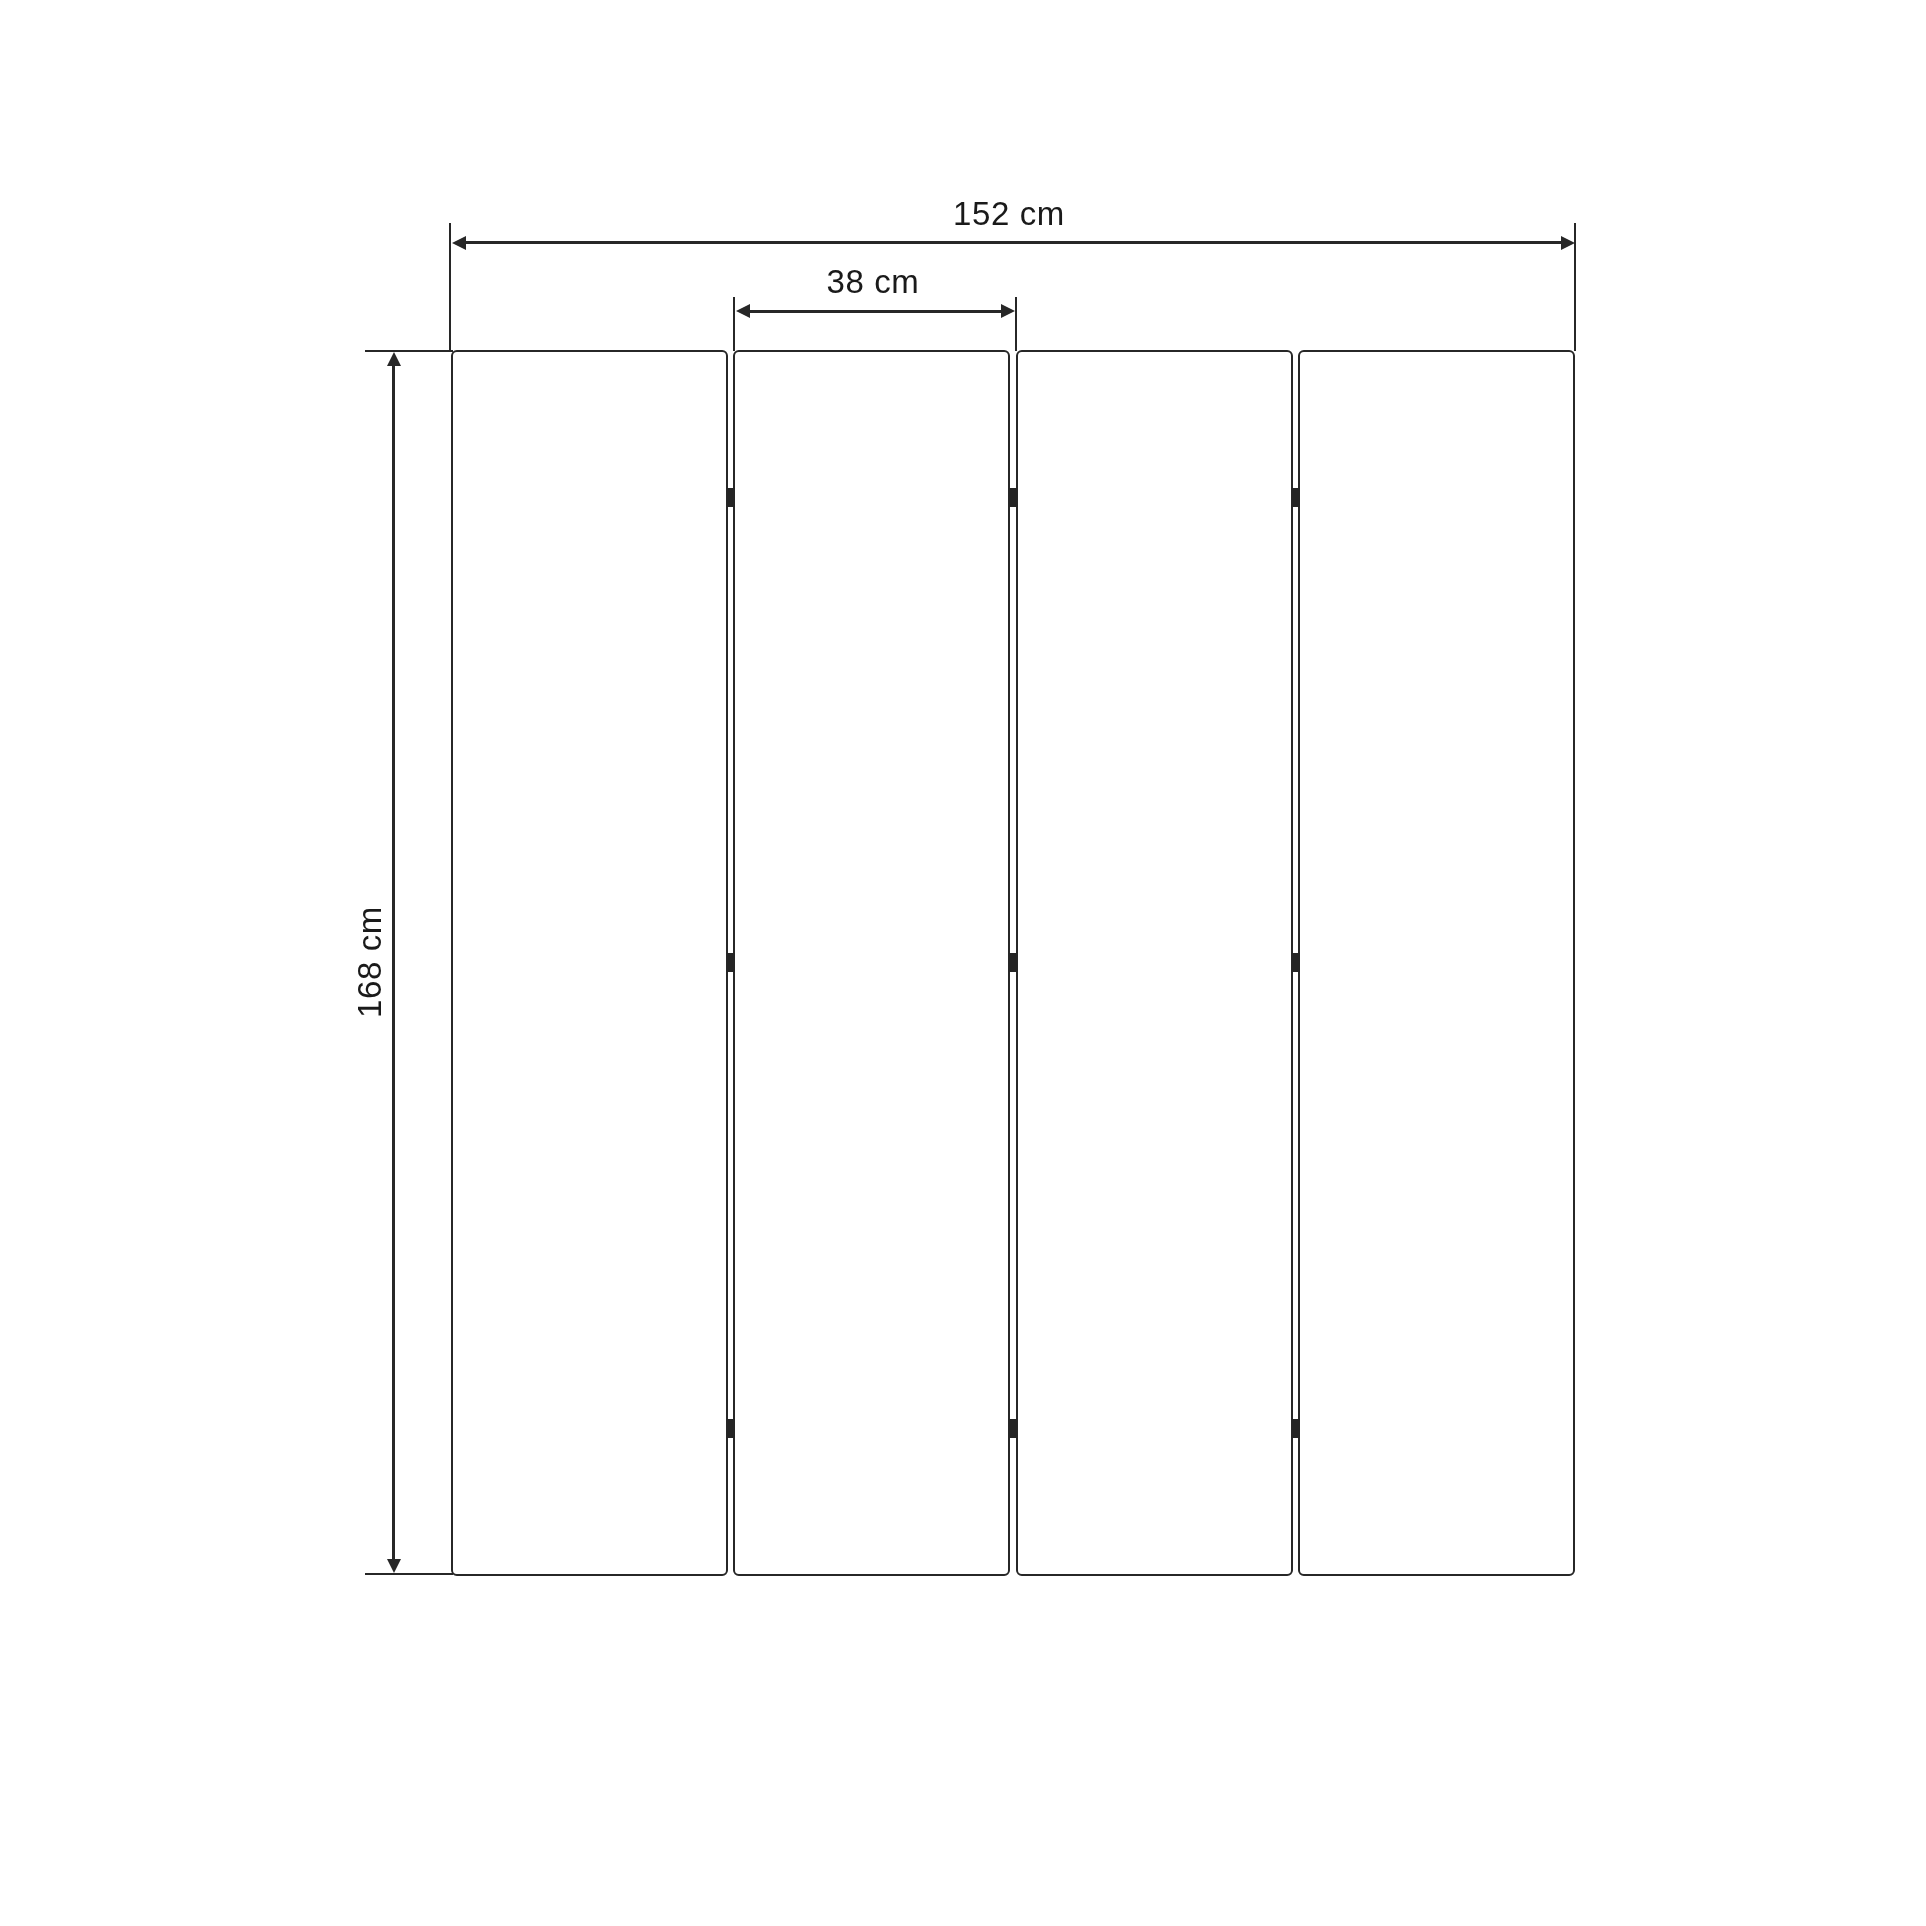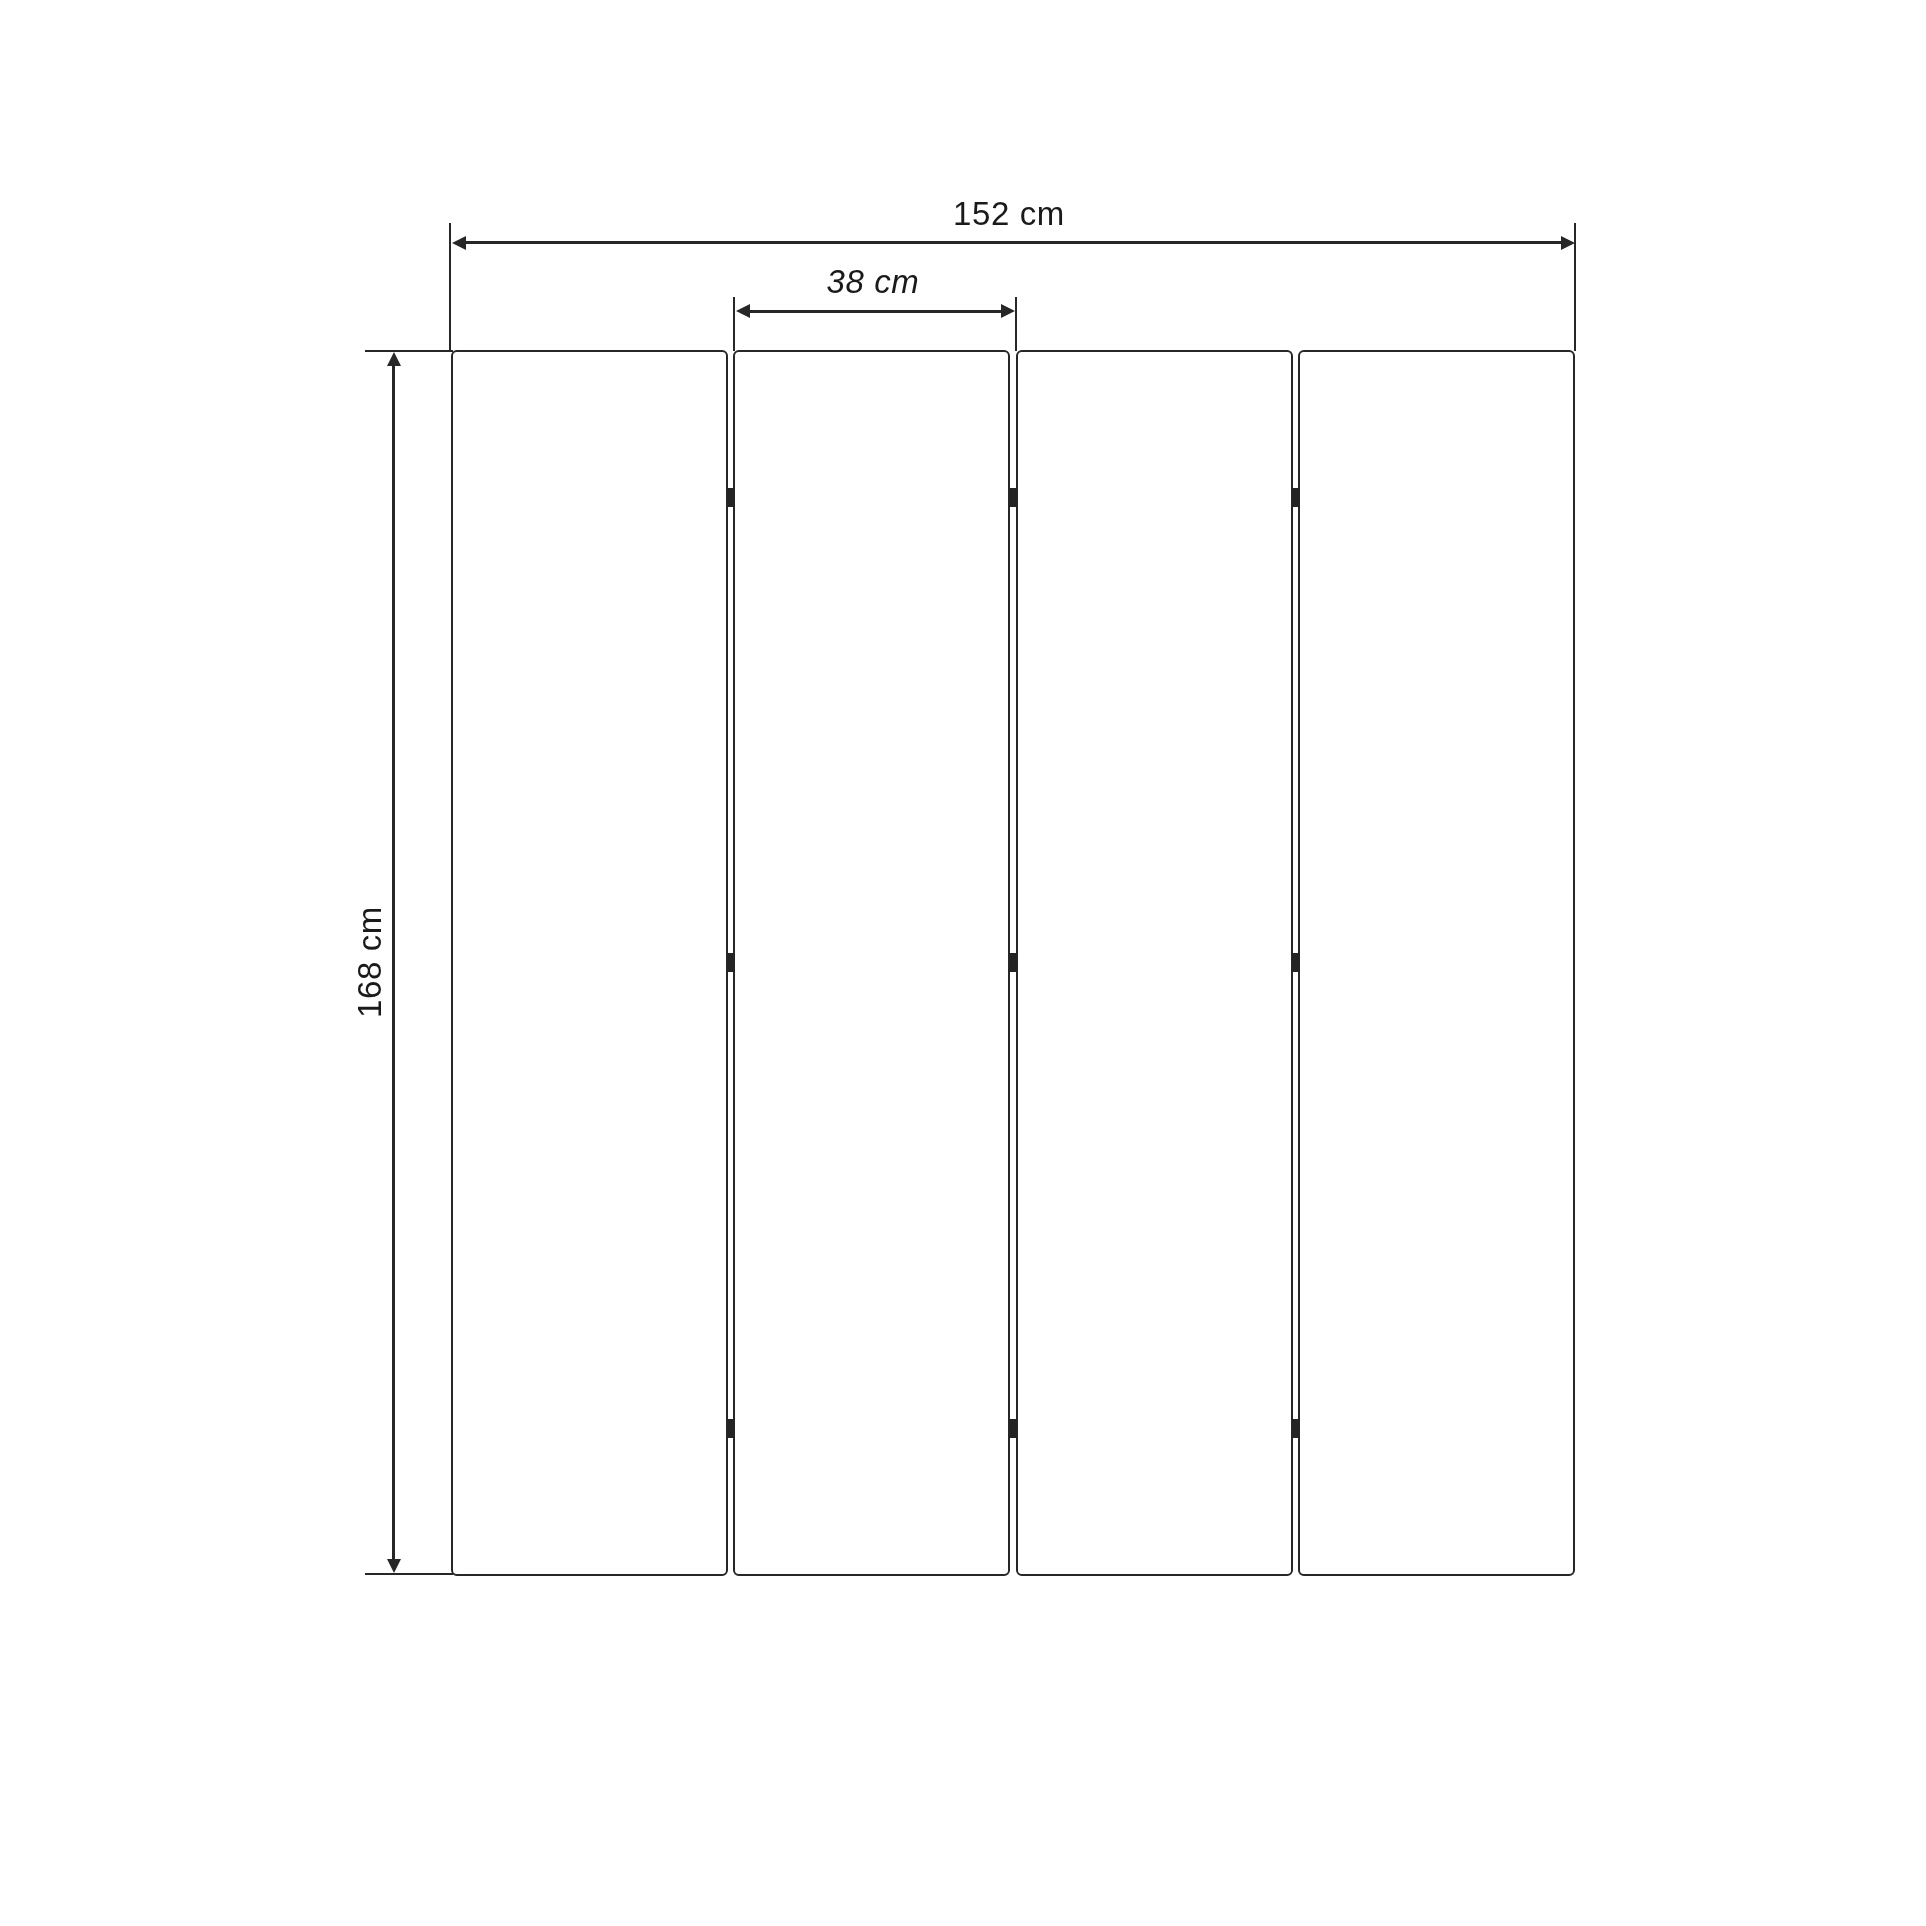--- a/index.html
+++ b/index.html
@@ -109,21 +109,21 @@
   <div class="dimline w152-line"></div>
   <div class="tri left w152-head-l"></div>
   <div class="tri right w152-head-r"></div>
   <div class="dim-label" style="left:1009px;top:213px;">152 cm</div>
 
   <div class="ext w38-ext-l"></div>
   <div class="ext w38-ext-r"></div>
   <div class="dimline w38-line"></div>
   <div class="tri left w38-head-l"></div>
   <div class="tri right w38-head-r"></div>
-  <div class="dim-label" style="left:873px;top:281px;font-style:italic;">38 cm</div>
+  <div class="dim-label" style="left:873px;top:281px;">38 cm</div>
 
   <div class="ext h168-ext-t"></div>
   <div class="ext h168-ext-b"></div>
   <div class="dimline h168-line"></div>
   <div class="tri up h168-head-t"></div>
   <div class="tri down h168-head-b"></div>
   <div class="dim-label vertical" style="left:369px;top:962px;">168 cm</div>
 
 </div>
 

